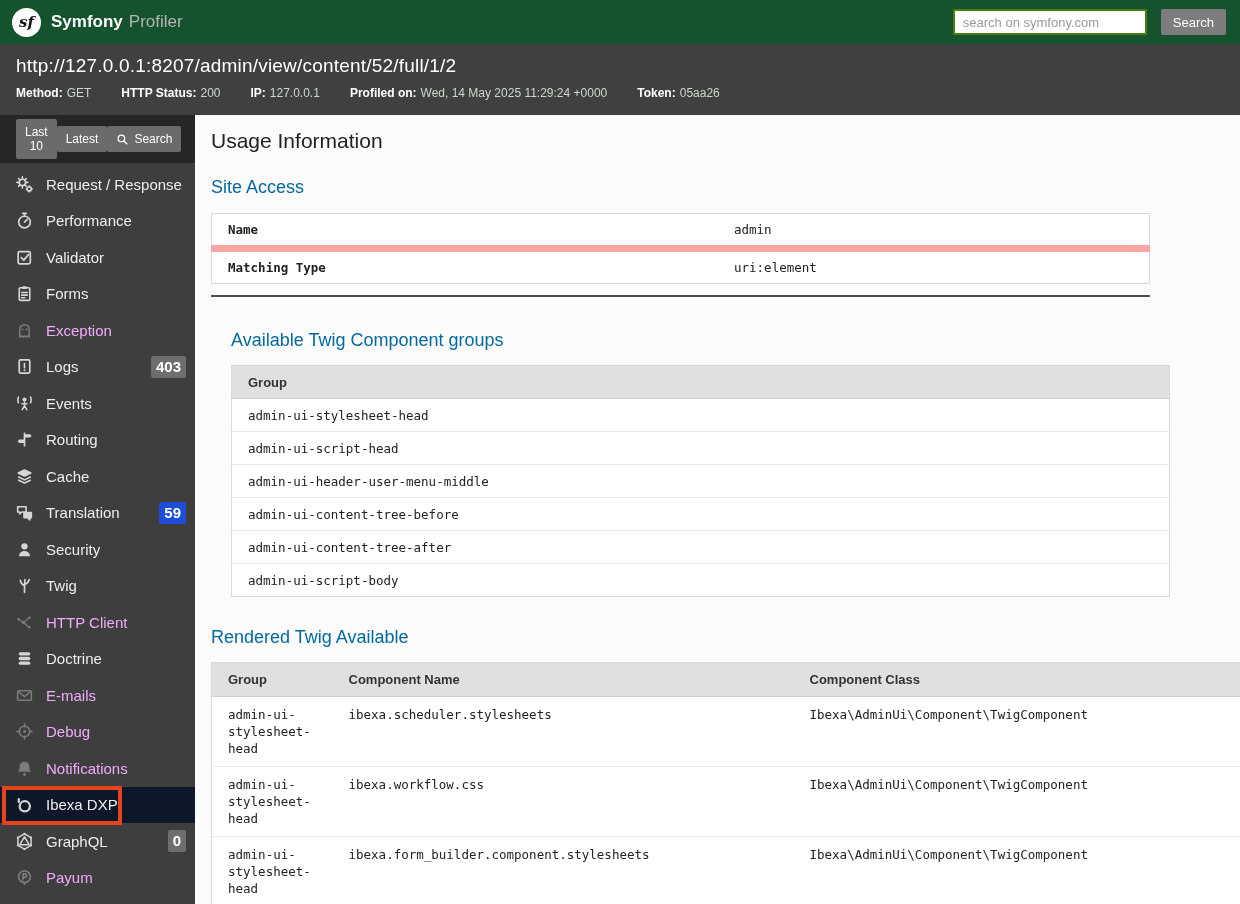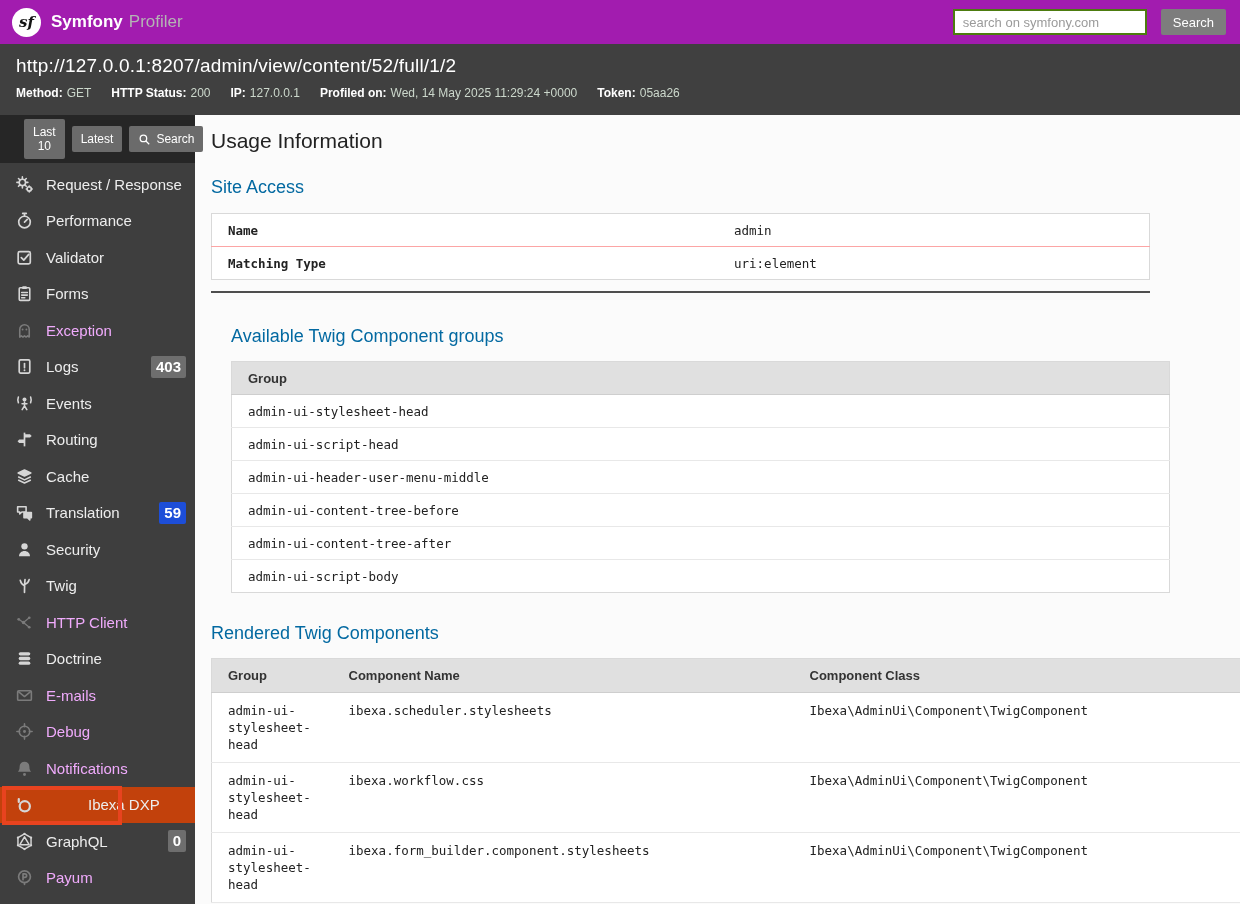--- a/index.html
+++ b/index.html
@@ -1,57 +1,57 @@
 <!DOCTYPE html>
 <html><head>
 <meta charset="utf-8">
 <style>
   * { margin:0; padding:0; box-sizing:border-box; }
   html,body { width:1240px; height:904px; overflow:hidden; }
   body { font-family:"Liberation Sans", sans-serif; background:#fbfbfb; }
 
   
-  .topbar { height:44px; background:#a21caf; display:flex; align-items:center; padding:0 14px 0 12px; }
+  .topbar { height:44px; background:#14532d; display:flex; align-items:center; padding:0 14px 0 12px; }
   .logo-circle { width:29px; height:29px; border-radius:50%; background:#fff; color:#141414;
     display:flex; align-items:center; justify-content:center;
     font-family:"DejaVu Serif", serif; font-style:italic; font-weight:bold; font-size:15px; }
   .brand { margin-left:10px; font-size:17px; color:#fff; font-weight:bold; }
   .brand-suffix { margin-left:6px; font-size:17px; color:#b4b4b4; font-weight:normal; }
   .topbar-spacer { flex:1; }
   .top-search-input { width:194px; height:26px; border:2px solid #4d7c0f; background:#fff;
     font-size:13px; padding:0 8px; color:#333; outline:none; }
   .top-search-input::placeholder { color:#9a9a9a; }
   .top-search-btn { margin-left:14px; height:26px; padding:0 12px; background:#7d7d7d; color:#fff;
     border:none; font-size:13px; border-radius:2px; cursor:pointer; }
 
   
   .statusbar { height:71px; background:#404040; color:#fff; padding:9px 16px 0; }
   .status-url { font-size:19px; font-weight:500; letter-spacing:0.2px; margin-top:2px; }
-  .status-meta { display:flex; gap:20px; margin-top:9px; font-size:12px; }
+  .status-meta { display:flex; gap:30px; margin-top:9px; font-size:12px; }
   .meta-item { white-space:nowrap; }
   .meta-label { font-weight:bold; color:#fff; }
   .meta-value { color:#ccd8cc; margin-left:4px; }
 
   
   .layout { display:flex; height:789px; }
 
   
   .sidebar { width:195px; background:#3e3e3e; flex:none; position:relative; }
-  .sidebar-top { height:48px; background:#262626; display:flex; align-items:center; padding:0 24px; gap:7px; }
+  .sidebar-top { height:48px; background:#262626; display:flex; align-items:center; padding:0 16px; }
   .side-btn { background:#6b6b6b; color:#fff; border:none; font-size:12px; padding:6px 9px;
     border-radius:2px; cursor:pointer; display:flex; align-items:center; gap:5px; }
   .side-btn svg { display:block; }
   .nav { padding-top:3px; }
   .nav-item { height:36.5px; display:flex; align-items:center; padding-left:13px; cursor:pointer;
     color:#ededed; font-size:15px; position:relative; }
   .nav-item .ico { width:22px; height:20px; margin-right:11px; color:#d6d6d6; flex:none;
     display:flex; align-items:center; justify-content:center; }
   .nav-item.disabled { color:#f0abfc; cursor:default;text-align:center; }
   .nav-item.disabled .ico { color:#7b7b7b; }
-  .nav-item.selected { background:#c2410c;gap:42px; }
+  .nav-item.selected { background:#0f172a; }
   .badge { margin-left:auto; margin-right:9px; background:#6e6e6e; color:#fff; font-size:15px;
     font-weight:bold; padding:2px 5px; border-radius:2px; line-height:1.2; }
   .badge-red { background:#1d4ed8; }
   .annotation-box { position:absolute; left:2px; top:-1px; width:120px; height:39px;
     border:4px solid #e8431f; pointer-events:none; }
 
   
   .main { flex:1; padding:14px 0 0 16px; overflow:hidden; }
   h2.page-title { font-size:21px; font-weight:500; color:#222; }
   h3.section-heading { font-size:18px; font-weight:500; color:#0369a1; }
@@ -59,21 +59,21 @@
   .sec-groups { margin-top:33px;padding-left:20px; }
   .sec-rendered { margin-top:30px; }
 
   table { border-collapse:collapse; background:#fff; }
   .w-std { width:939px; }
   td, th { font-size:12.5px; }
   .mono { font-family:"DejaVu Sans Mono", monospace; color:#222; }
 
   
   .tbl-site { margin-top:15px; border:1px solid #d9d9d9; }
-  .tbl-site td { padding:8px 16px; border-bottom:1px solid #fca5a5; height:33px; }
+  .tbl-site td { padding:8px 16px; border-bottom:7px solid #fca5a5; height:33px; }
   .tbl-site tr:last-child td { border-bottom:none; }
   .tbl-site td.k { font-weight:bold; width:54%; }
   .dark-rule { width:939px; border:none; border-top:2px solid #4e4e4e; margin-top:11px; }
 
   
   .tbl-groups { margin-top:14px; border:1px solid #d9d9d9; }
   .tbl-groups th { background:#e0e0e0; text-align:left; font-size:13px; color:#333;
     padding:8px 16px; height:33px; border-bottom:1px solid #cecece; }
   .tbl-groups td { padding:8px 16px; height:33px; border-bottom:1px solid #e8e8e8; }
   .tbl-groups tr:last-child td { border-bottom:none; }
@@ -393,21 +393,21 @@
               <td class="mono">admin-ui-content-tree-after</td>
             </tr>
           <tr>
               <td class="mono">admin-ui-script-body</td>
             </tr>
         </tbody>
       </table>
     </div>
 
     <div class="sec-rendered">
-      <h3 class="section-heading">Rendered Twig Components</h3>
+      <h3 class="section-heading">Rendered Twig Available</h3>
       <table class="tbl-rendered">
         <thead>
           <tr>
             <th class="col-group">Group</th>
             <th class="col-name">Component Name</th>
             <th>Component Class</th>
           </tr>
         </thead>
         <tbody>
           <tr>

